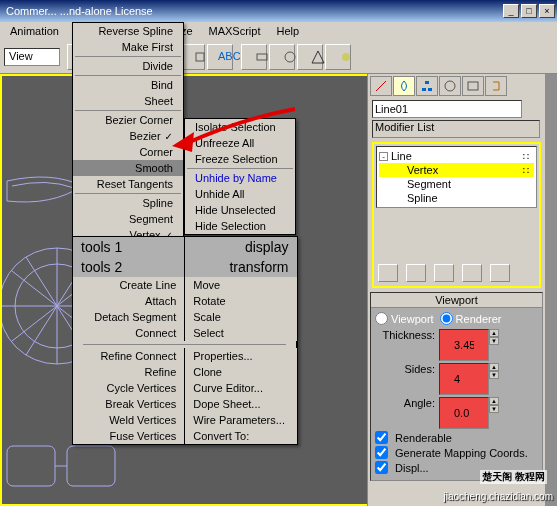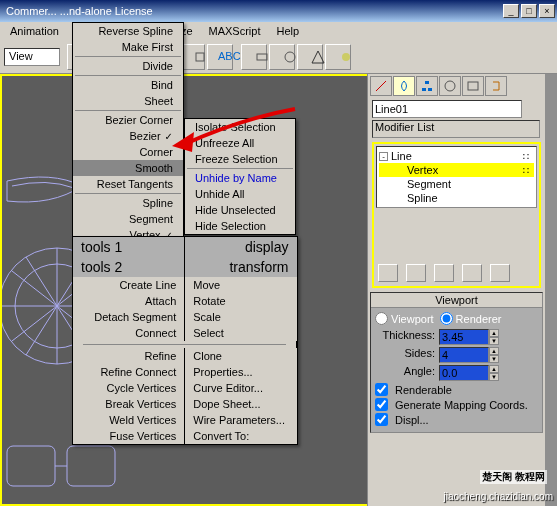--- a/index.html
+++ b/index.html
@@ -45,21 +45,21 @@
 .mini-btns { display: flex; padding: 4px; gap: 8px; }
 .mini-btn { width: 20px; height: 18px; background: #D4D0C8; border: 1px solid #fff; border-right-color: #888; border-bottom-color: #888; }
 .rollout { margin: 2px; border: 1px inset #888; }
 .rollout-hdr { text-align: center; background: #D4D0C8; border-bottom: 1px solid #888; padding: 1px; }
 .rollout-body { padding: 4px; }
 .radio-row { display: flex; gap: 6px; margin-bottom: 4px; }
 .radio-row label { display: flex; align-items: center; gap: 3px; color: #fff; }
 .radio-row input { margin: 0; }
 .field-row { display: flex; align-items: flex-start; margin: 2px 0; }
 .field-row .lbl { width: 64px; text-align: right; padding-right: 4px; }
-.field-row input[type=text] { width: 50px; height: 16px; border: 1px inset #888; background: #1d4ed8; padding: 0 2px; }
+.field-row input[type=text] { width: 50px; height: 32px; border: 1px inset #888; background: #ef4444; padding: 0 14px; }
 .spin { width: 10px; height: 16px; display: flex; flex-direction: column; }
 .spin div { flex: 1; border: 1px solid #888; font-size: 6px; line-height: 6px; text-align: center; background: #D4D0C8; }
 .chk-row { display: flex; align-items: center; gap: 7px; margin: 2px 0; }
 
 
 .ctx { position: absolute; background: #D4D0C8; border: 1px solid #000; box-shadow: 2px 2px 3px rgba(0,0,0,0.4); z-index: 100; }
 .ctx-item { padding: 2px 10px; text-align: right; white-space: nowrap; border-bottom: 0; }
 .ctx-item.l { text-align: left; padding: 2px 10px; }
 .ctx-item.sel { background: #888; }
 .ctx-item.blue { color: #0000D0; }
@@ -364,26 +364,26 @@
         <tr>
           <td>Connect</td>
           <td>Select</td>
         </tr>
         <tr>
           <td colspan="2">
             <div class="ctx-sep"></div>
           </td>
         </tr>
         <tr>
+          <td>Refine Connect</td>
+          <td>Properties...</td>
+        </tr>
+        <tr>
           <td>Refine</td>
           <td>Clone</td>
-        </tr>
-        <tr>
-          <td>Refine Connect</td>
-          <td>Properties...</td>
         </tr>
         <tr>
           <td>Cycle Vertices</td>
           <td>Curve Editor...</td>
         </tr>
         <tr>
           <td>Break Vertices</td>
           <td>Dope Sheet...</td>
         </tr>
         <tr>

